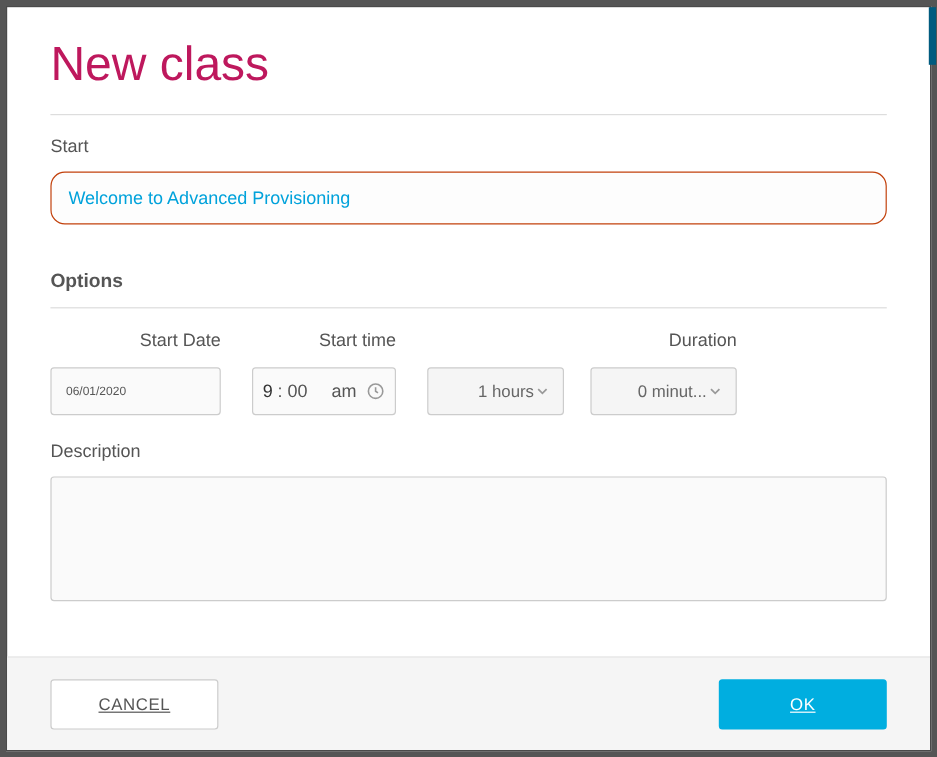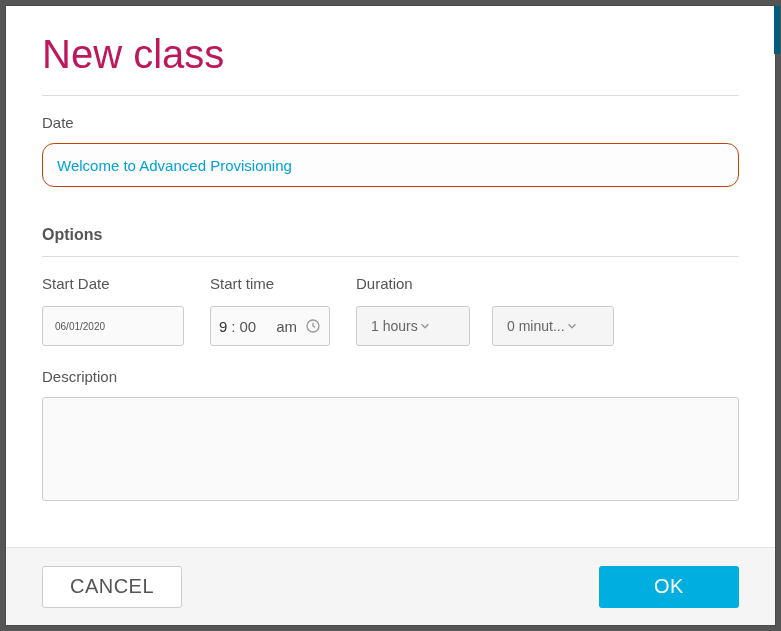--- a/index.html
+++ b/index.html
@@ -72,20 +72,21 @@
     font-weight: bold;
   }
   .row {
     display: flex;
     gap: 26px;
     margin-bottom: 22px;
     flex-wrap: wrap;
   }
   .col .field-label {
     margin-bottom: 14px;
+    text-align: right;
   }
   .date-input {
     width: 142px;
     height: 40px;
     border: 1px solid #ccc;
     border-radius: 3px;
     text-align: left;
     font-size: 10px;
     color: #555;
     padding: 0 12px;
@@ -113,21 +114,21 @@
     display: flex;
     gap: 22px;
   }
   .select {
     height: 40px;
     border: 1px solid #ccc;
     border-radius: 3px;
     background: #f5f5f5;
     display: flex;
     align-items: center;
-    justify-content: flex-start;
+    justify-content: flex-end;
     padding: 0 10px 0 14px;
     color: #666;
     font-size: 14px;
     cursor: pointer;
     white-space: nowrap;
     overflow: hidden;
   }
   .select-hours { width: 114px; }
   .select-minutes { width: 122px; }
   .select-label {
@@ -155,28 +156,29 @@
     border-top: 1px solid #e4e4e4;
     height: 78px;
     display: flex;
     align-items: center;
     justify-content: space-between;
     padding: 0 36px;
   }
   .btn {
     height: 42px;
     border-radius: 3px;
-    font-size: 20px;
+    font-size: 14px;
     letter-spacing: 0.5px;
     cursor: pointer;
     display: inline-flex;
     align-items: center;
     justify-content: center;
     padding: 16px 28px;
     border: 1px solid transparent;
+    text-decoration: underline;
   }
   .btn-cancel {
     background: #fff;
     border: 1px solid #ccc;
     color: #555;
     width: 140px;
   }
   .btn-ok {
     background: #00aee0;
     color: #fff;
@@ -186,21 +188,21 @@
 </style>
 </head>
 <body>
 
 <div class="modal">
   <div class="accent-strip"></div>
   <div class="content">
     <h1 class="dialog-title">New class</h1>
     <hr class="section-rule">
 
-    <div class="field-label">Date</div>
+    <div class="field-label">Start</div>
     <input class="text-input" type="text" value="Welcome to Advanced Provisioning" style="">
 
     <div class="section-title">Options</div>
     <hr class="section-rule">
 
     <div class="row">
       <div class="col">
         <div class="field-label">Start Date</div>
         <input class="date-input" type="text" value="06/01/2020" style="">
       </div>

